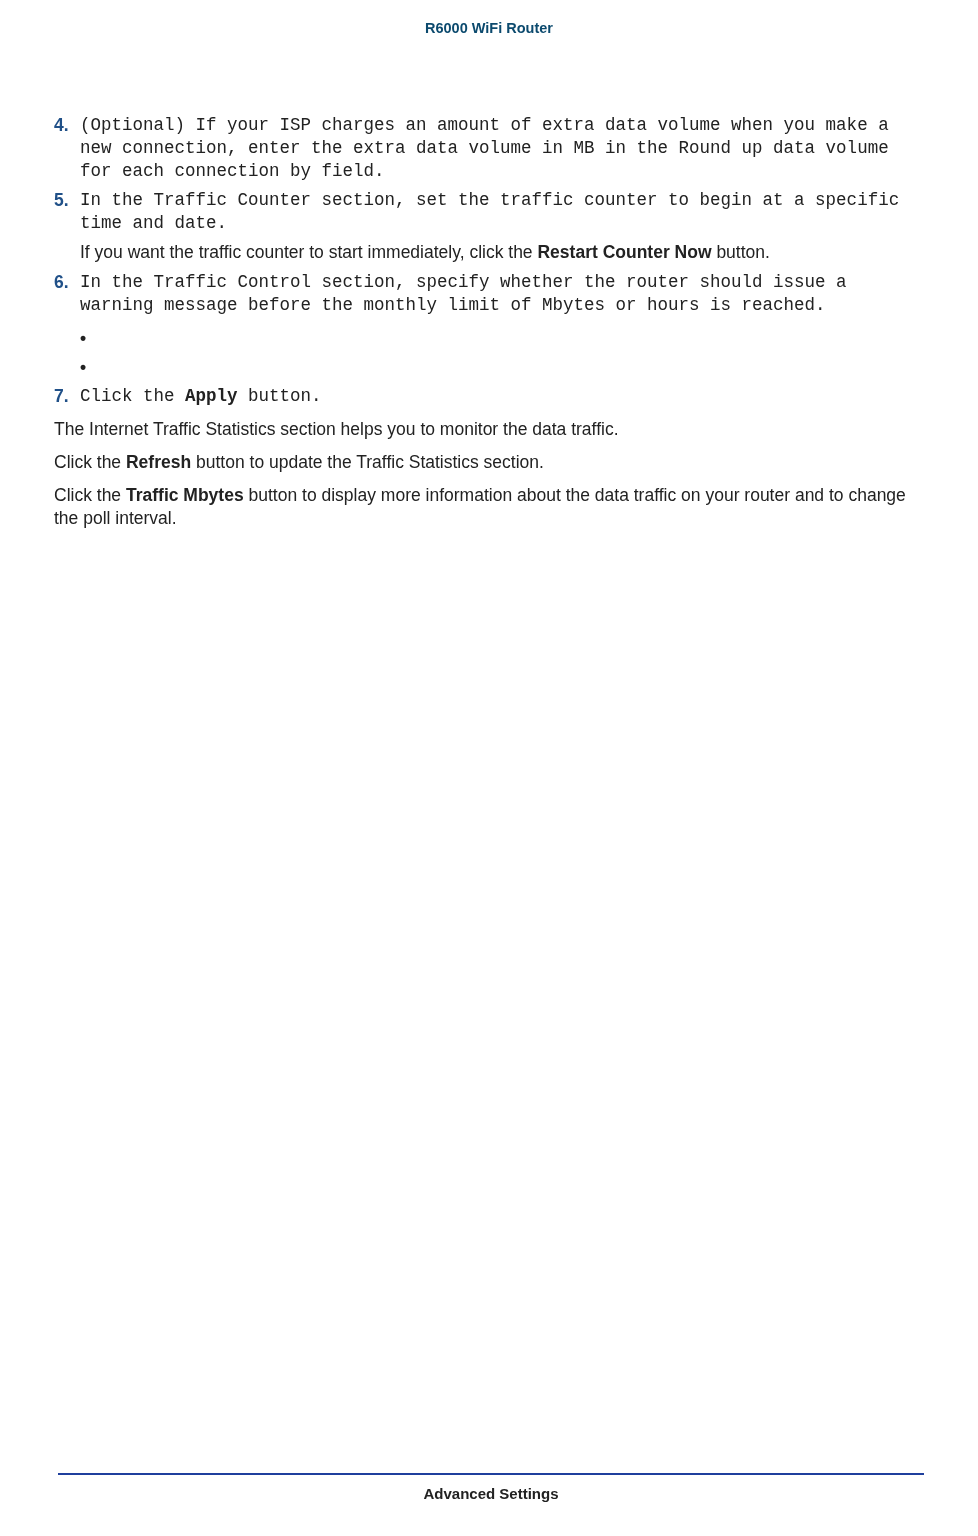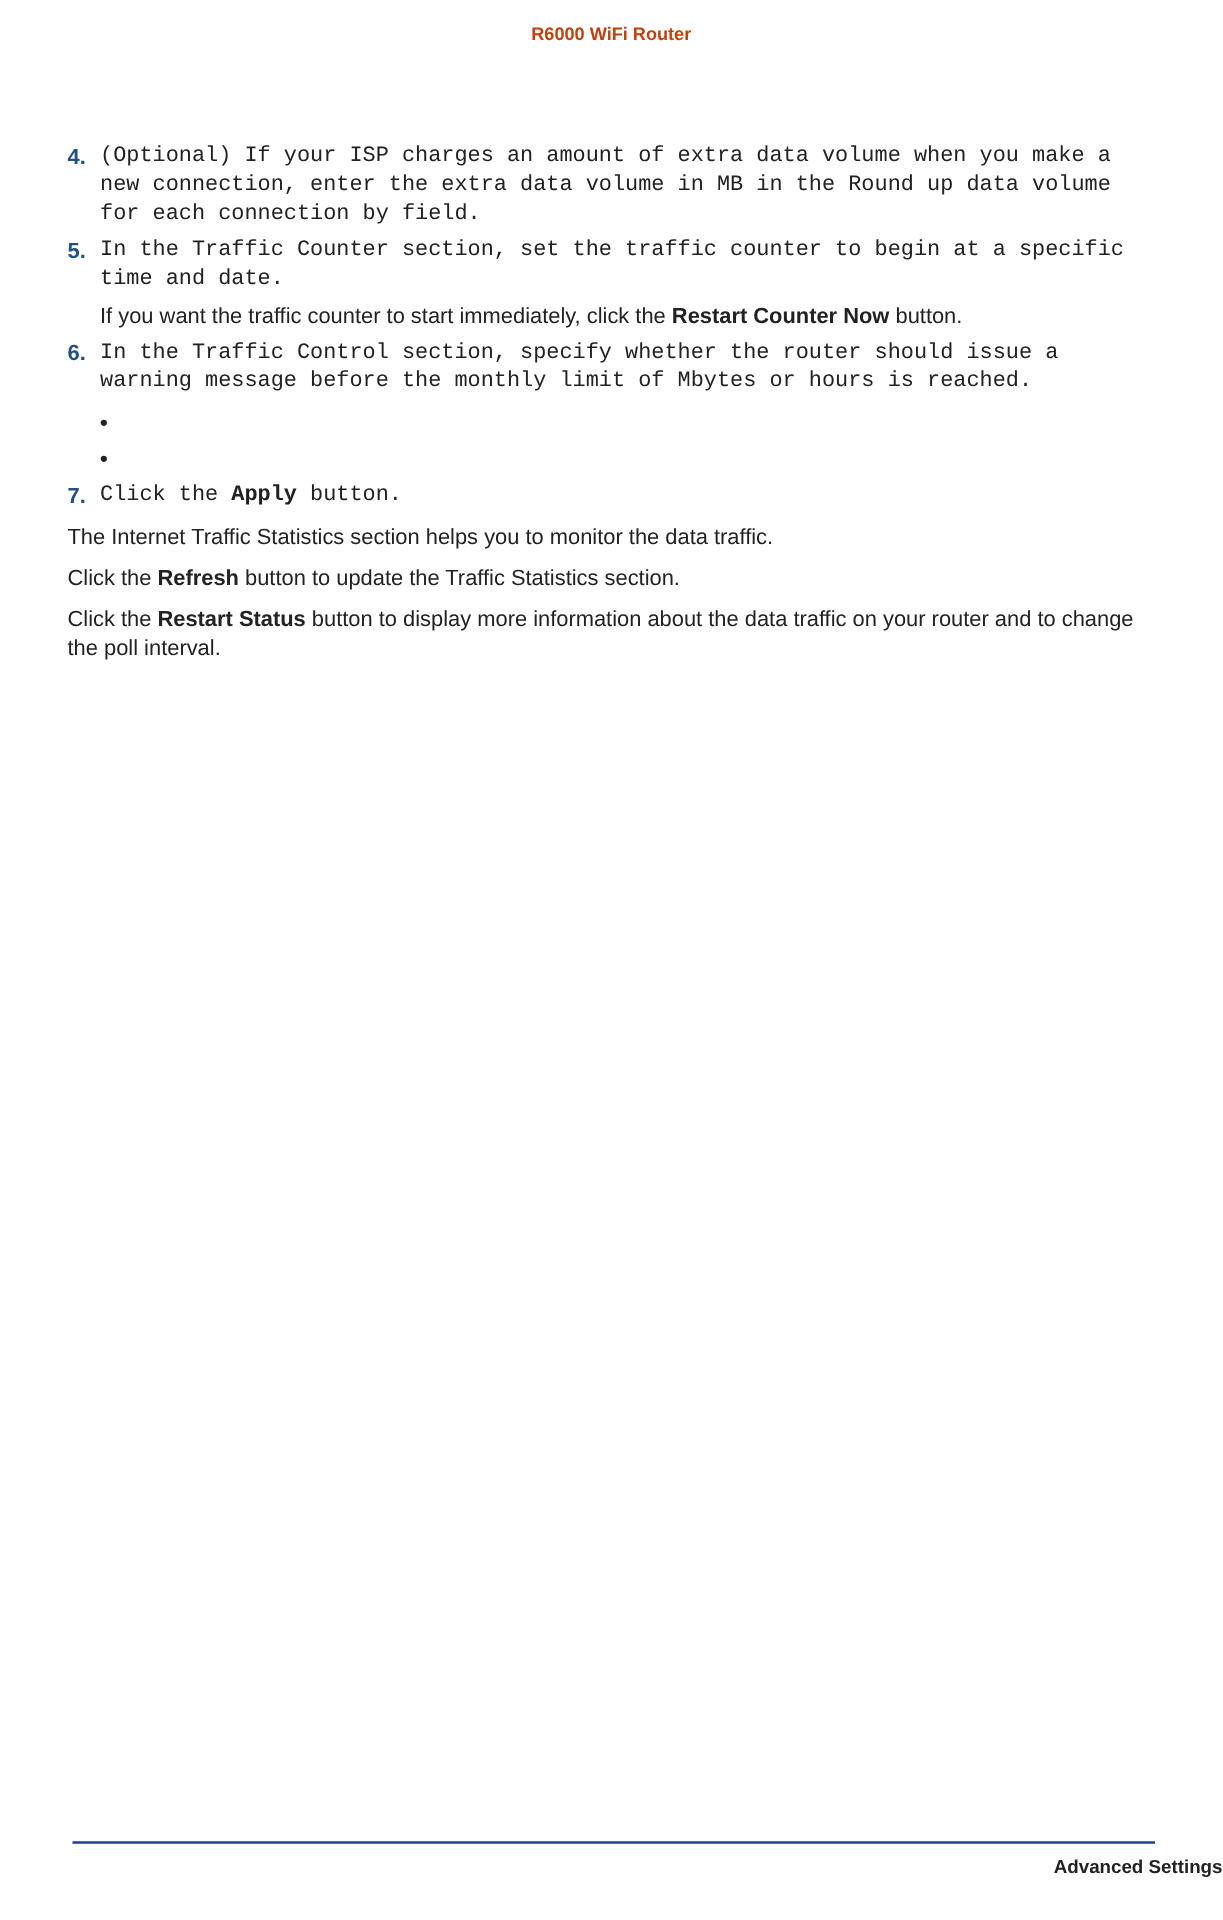--- a/index.html
+++ b/index.html
@@ -12,21 +12,21 @@
       width: 978px;
       height: 1536px;
       background: #fff;
       position: relative;
       padding: 0;
     }
     .page-header {
       text-align: center;
       font-weight: bold;
       font-size: 14.5px;
-      color: #c2410c;
+      color: #0c4a6e;
       padding-top: 20px;
       padding-bottom: 6px;
     }
     .content {
       padding: 72px 54px 0 54px;
       font-size: 17.5px;
       color: #222;
       line-height: 1.32;
     }
     .num-step {
@@ -65,21 +65,21 @@
       margin-bottom: 6px;
     }
     .bold {
       font-weight: bold;
     }
     .footer {
       position: absolute;
       bottom: 26px;
       left: 4px;
       right: 0;
-      text-align: right;
+      text-align: center;
     }
     .footer-rule {
       border-top: 2px solid #1f3f9d;
       margin: 0 54px 10px 54px;
     }
     .footer-title {
       font-weight: bold;
       font-size: 15px;
       color: #222;
       margin-bottom: 8px;
@@ -130,21 +130,21 @@
     </div>
   </div>
 
   <div class="after-para">The Internet Traffic Statistics section helps you to monitor the data traffic.</div>
 
   <div class="after-para">
     <span>Click the </span><span class="bold">Refresh</span><span> button to update the Traffic Statistics section.</span>
   </div>
 
   <div class="after-para">
-    <span>Click the </span><span class="bold">Restart Status</span><span> button to display more information about the data traffic on your router and to change the poll interval.</span>
+    <span>Click the </span><span class="bold">Traffic Mbytes</span><span> button to display more information about the data traffic on your router and to change the poll interval.</span>
   </div>
 
 </div>
 
 <div class="footer">
   <div class="footer-rule"></div>
   <div class="footer-title">Advanced Settings</div>
 </div>
 
 </body></html>

